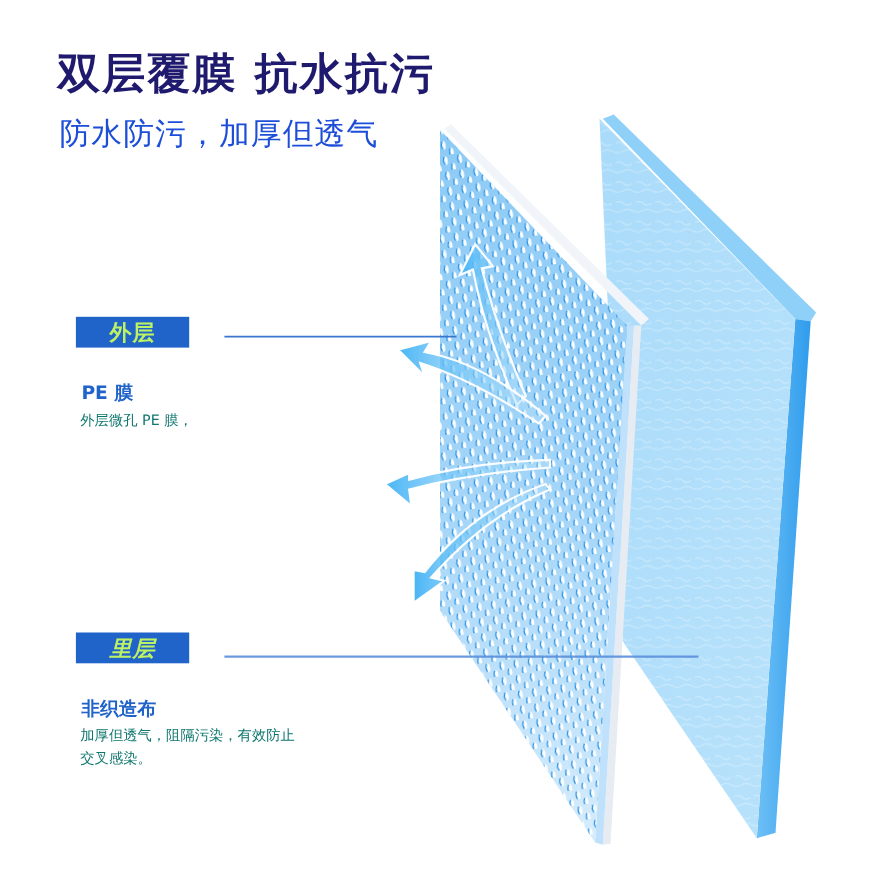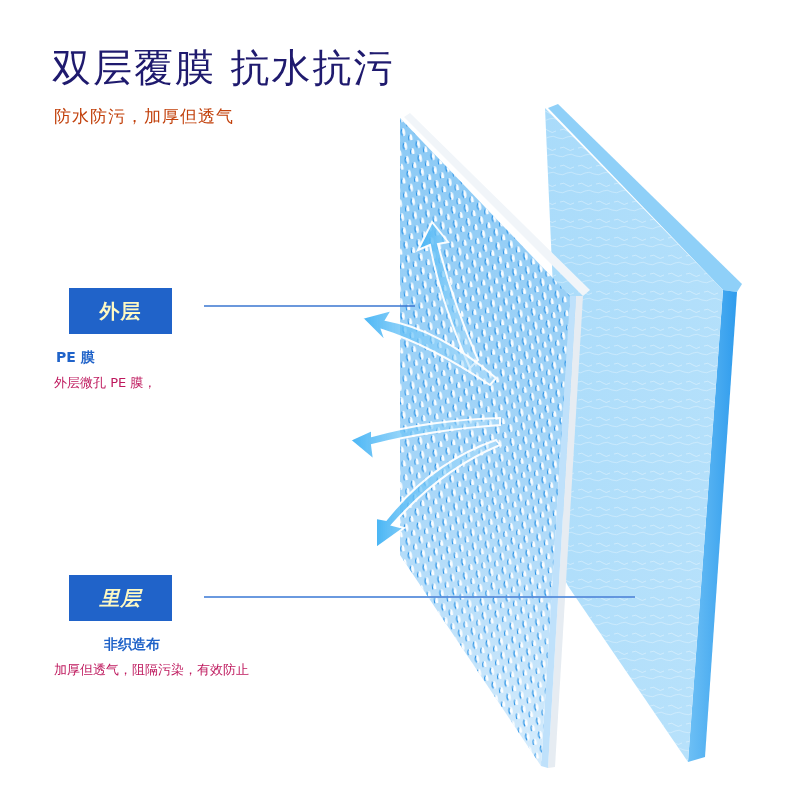--- a/index.html
+++ b/index.html
@@ -1,31 +1,31 @@
 <!DOCTYPE html>
 <html><head>
 <meta charset="utf-8">
 <style>
   html, body { margin: 0; padding: 0; background: #ffffff; }
   body { width: 800px; height: 800px; position: relative; overflow: hidden;
          font-family: "DejaVu Sans", "Liberation Sans", sans-serif; }
-  .title { position: absolute; left: 52px; top: 48px; font-size: 39px; font-weight: normal;
+  .title { position: absolute; left: 52px; top: 48px; font-size: 39px; font-weight: bold;
            color: #1f1a6e; letter-spacing: 2px; white-space: nowrap; line-height: 1; }
-  .subtitle { position: absolute; left: 54px; top: 108px; font-size: 17px; color: #c2410c;
+  .subtitle { position: absolute; left: 54px; top: 108px; font-size: 28px; color: #1d4ed8;
               letter-spacing: 1px; white-space: nowrap; line-height: 1; }
-  .tag { position: absolute; left: 69px; width: 103px; height: 46px; background: #2063c9;
-         color: #fef9c3; font-size: 20px; font-weight: bold; display: flex; align-items: center;
+  .tag { position: absolute; left: 69px; width: 103px; height: 28px; background: #2063c9;
+         color: #bef264; font-size: 20px; font-weight: bold; display: flex; align-items: center;
          justify-content: center; letter-spacing: 1px; }
   .tag.outer { top: 288px; }
   .tag.inner { top: 575px; font-style: italic; }
-  .mat { position: absolute; left: 56px; font-size: 14px; color: #2063c9; font-weight: bold;
+  .mat { position: absolute; left: 74px; font-size: 17px; color: #2063c9; font-weight: bold;
          white-space: nowrap; line-height: 1; }
   .mat.outer { top: 350px; }
-  .mat.inner { top: 637px; margin-left: 48px; }
-  .desc { position: absolute; left: 54px; font-size: 13px; color: #be185d; line-height: 21px;
+  .mat.inner { top: 637px; }
+  .desc { position: absolute; left: 73px; font-size: 13px; color: #0f766e; line-height: 21px;
           white-space: nowrap; }
   .desc.outer { top: 372px; }
   .desc.inner { top: 659px; }
   svg.art { position: absolute; left: 0; top: 0; }
 </style>
 </head>
 <body>
 
 <div class="title">双层覆膜 抗水抗污</div>
 <div class="subtitle">防水防污，加厚但透气</div>
@@ -91,13 +91,14 @@
 <div class="tag outer">外层</div>
 <div class="mat outer">PE 膜</div>
 <div class="desc outer">
   <div>外层微孔 PE 膜，</div>
 </div>
 
 <div class="tag inner">里层</div>
 <div class="mat inner">非织造布</div>
 <div class="desc inner">
   <div>加厚但透气，阻隔污染，有效防止</div>
+  <div>交叉感染。</div>
 </div>
 
 </body></html>

